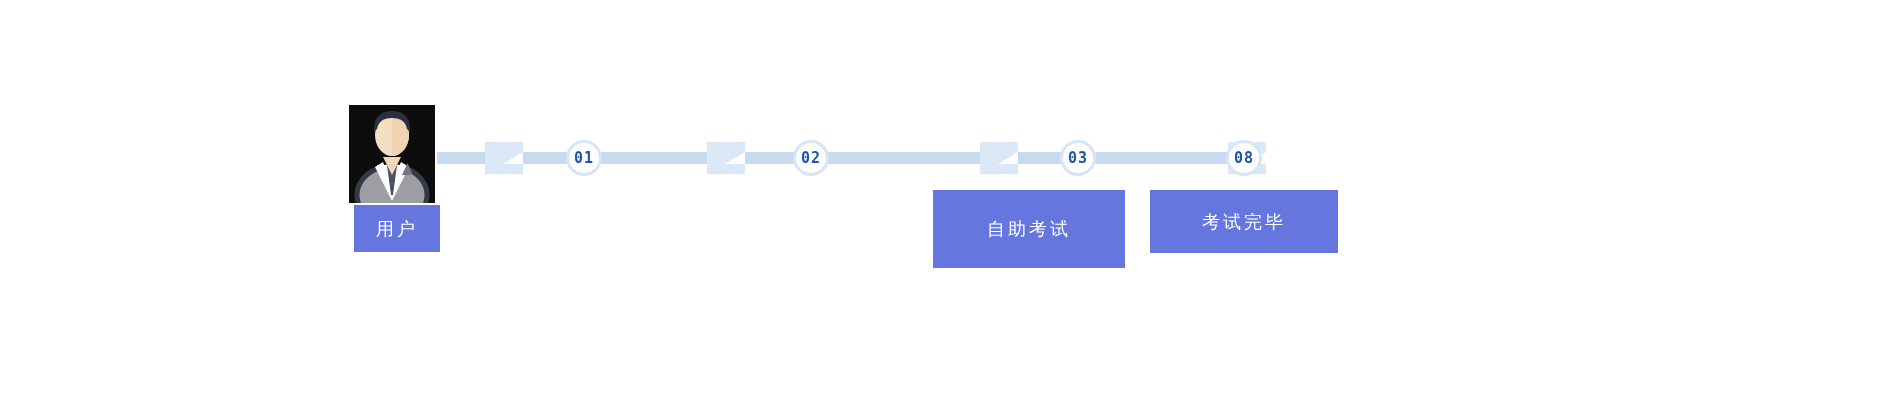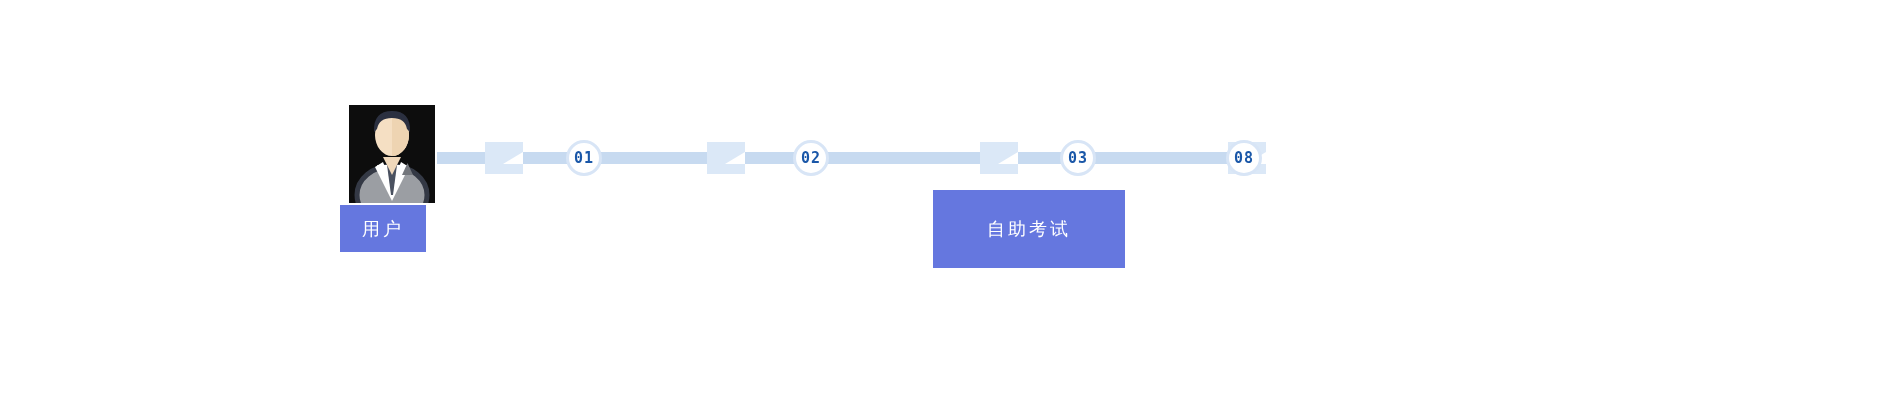--- a/index.html
+++ b/index.html
@@ -27,21 +27,21 @@
     color:#1a57a8;font-weight:bold;font-size:15px;letter-spacing:1px;
     font-family:"DejaVu Sans Mono","Liberation Mono",monospace;
   }
   .c1{left:566px;} .c2{left:793px;} .c3{left:1060px;} .c4{left:1226px;}
   
   .label-box{
     position:absolute;background:#6577df;color:#ffffff;z-index:4;
     display:flex;align-items:center;justify-content:center;
     font-size:18px;letter-spacing:3px;
   }
-  .user-box{left:340px;top:205px;width:86px;height:47px;}
+  .user-box{left:354px;top:205px;width:86px;height:47px;}
   .b1{left:498px;top:190px;width:173px;height:63px;}
   .b2{left:717px;top:190px;width:188px;height:63px;}
   .b3{left:933px;top:190px;width:192px;height:78px;}
   .b4{left:1150px;top:190px;width:188px;height:63px;}
 </style>
 </head>
 <body>
 
 <div id="canvas">
 
@@ -82,14 +82,15 @@
       <div class="wedge"></div>
     </div>
 
   <div class="step-circle c1">01</div>
   <div class="step-circle c2">02</div>
   <div class="step-circle c3">03</div>
   <div class="step-circle c4">08</div>
 
   <div class="label-box user-box">用户</div>
   <div class="label-box b3">自助考试</div>
+  <div class="label-box b4">考试完毕</div>
 
 </div>
 
 </body></html>

